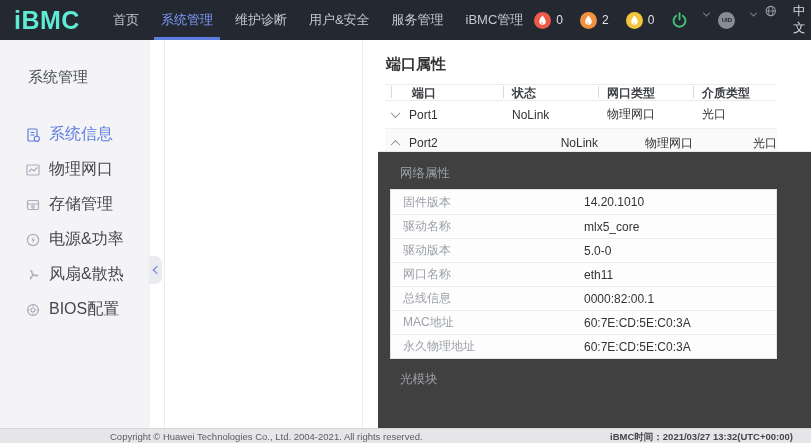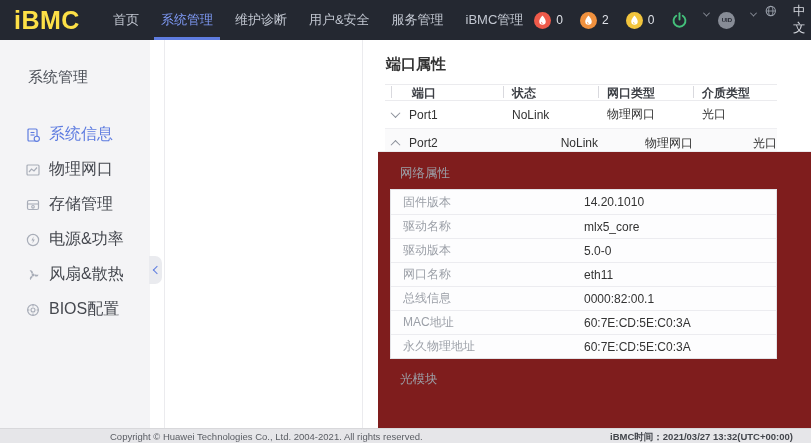--- a/index.html
+++ b/index.html
@@ -2,21 +2,21 @@
 <html><head>
 <meta charset="utf-8">
 <style>
   * { margin:0; padding:0; box-sizing:border-box; }
   html,body { width:811px; height:443px; }
   body { font-family:"Liberation Sans","DejaVu Sans",sans-serif; background:#fff; overflow:hidden; }
   .page { position:relative; width:811px; height:443px; background:#fff; overflow:hidden; }
 
   
   .header { position:absolute; top:0; left:0; width:811px; height:40px; background:#242831; display:flex; align-items:center; z-index:5; }
-  .logo { font-size:25px; font-weight:700; color:#fde047; margin-left:14px; letter-spacing:0.5px; line-height:40px; }
+  .logo { font-size:25px; font-weight:700; color:#5eead4; margin-left:14px; letter-spacing:0.5px; line-height:40px; }
   .nav { display:flex; align-items:center; height:40px; margin-left:22px; }
   .nav-item { position:relative; height:40px; line-height:40px; padding:0 11px; font-size:13px; color:#c2c7d1; cursor:pointer; white-space:nowrap; }
   .nav-item.active { color:#7e99f4; }
   .nav-item.active::after { content:''; position:absolute; left:4px; right:4px; bottom:0; height:3px; background:#5e7ce0; }
   .hright { margin-left:auto; display:flex; align-items:center; margin-right:14px; gap:9px; }
   .alarm { display:flex; align-items:center; gap:5px; margin-right:8px; cursor:pointer; }
   .alarm-circle { width:17px; height:17px; border-radius:50%; display:flex; align-items:center; justify-content:center; }
   .alarm-count { font-size:12px; color:#dfe2e8; }
   .chev-dn { width:5px; height:5px; border-right:1px solid #8a8f99; border-bottom:1px solid #8a8f99; transform:rotate(45deg) translate(-1px,-1px); display:inline-block; }
   .hicon { display:flex; gap:16px; cursor:pointer; }
@@ -50,21 +50,21 @@
   .pt-hcell.first::before { left:6px; }
   .prow { display:grid; grid-template-columns:118px 95px 95px 84px; height:28px; align-items:center; border-bottom:1px solid #efeff2; cursor:pointer; }
   .prow.expanded { background:#fafafb; border-bottom:none;text-align:right; }
   .pcell { font-size:12px; color:#333; padding-left:9px; white-space:nowrap; }
   .pcell.c1 { display:flex; align-items:center; gap:10px; padding-left:7px; }
   .chev { width:7px; height:7px; display:inline-block; border-left:1.5px solid #8a8f99; border-bottom:1.5px solid #8a8f99; flex:0 0 7px; }
   .chev.down { transform:rotate(-45deg) translate(1px,-1px); }
   .chev.up { transform:rotate(135deg) translate(1px,-1px); }
 
   
-  .detail { position:absolute; top:111px; left:0; width:433px; bottom:0; background:#7f1d1d; border-top:1px solid #ebebee; padding-top:13px; }
+  .detail { position:absolute; top:111px; left:0; width:433px; bottom:0; background:#404040; border-top:1px solid #ebebee; padding-top:13px; }
   .sec-label { font-size:12.5px; color:#9ca0a8; margin:0 0 7px 22px; }
   .kv-table { margin-left:12px; width:387px; border:1px solid #e3e3e7; background:#fdfdfe; }
   .kv-row { display:grid; grid-template-columns:193px 1fr; height:24px; align-items:center; border-top:1px solid #ececf0; }
   .kv-row:first-child { border-top:none; }
   .kv-label { font-size:12px; color:#9ca0a8; padding-left:12px; white-space:nowrap; }
   .kv-value { font-size:12px; color:#333; white-space:nowrap; }
   .optical { margin-top:12px; }
   .opt-table { margin-left:12px; width:387px; border:1px solid #e3e3e7; background:#fdfdfe; }
   .opt-head { height:22px; display:flex; align-items:center; font-size:12px; font-weight:700; color:#333; padding-left:12px; border-bottom:1px solid #ececf0; }
   .opt-row { display:grid; grid-template-columns:110px 92px 88px 1fr; height:23px; align-items:center; }

